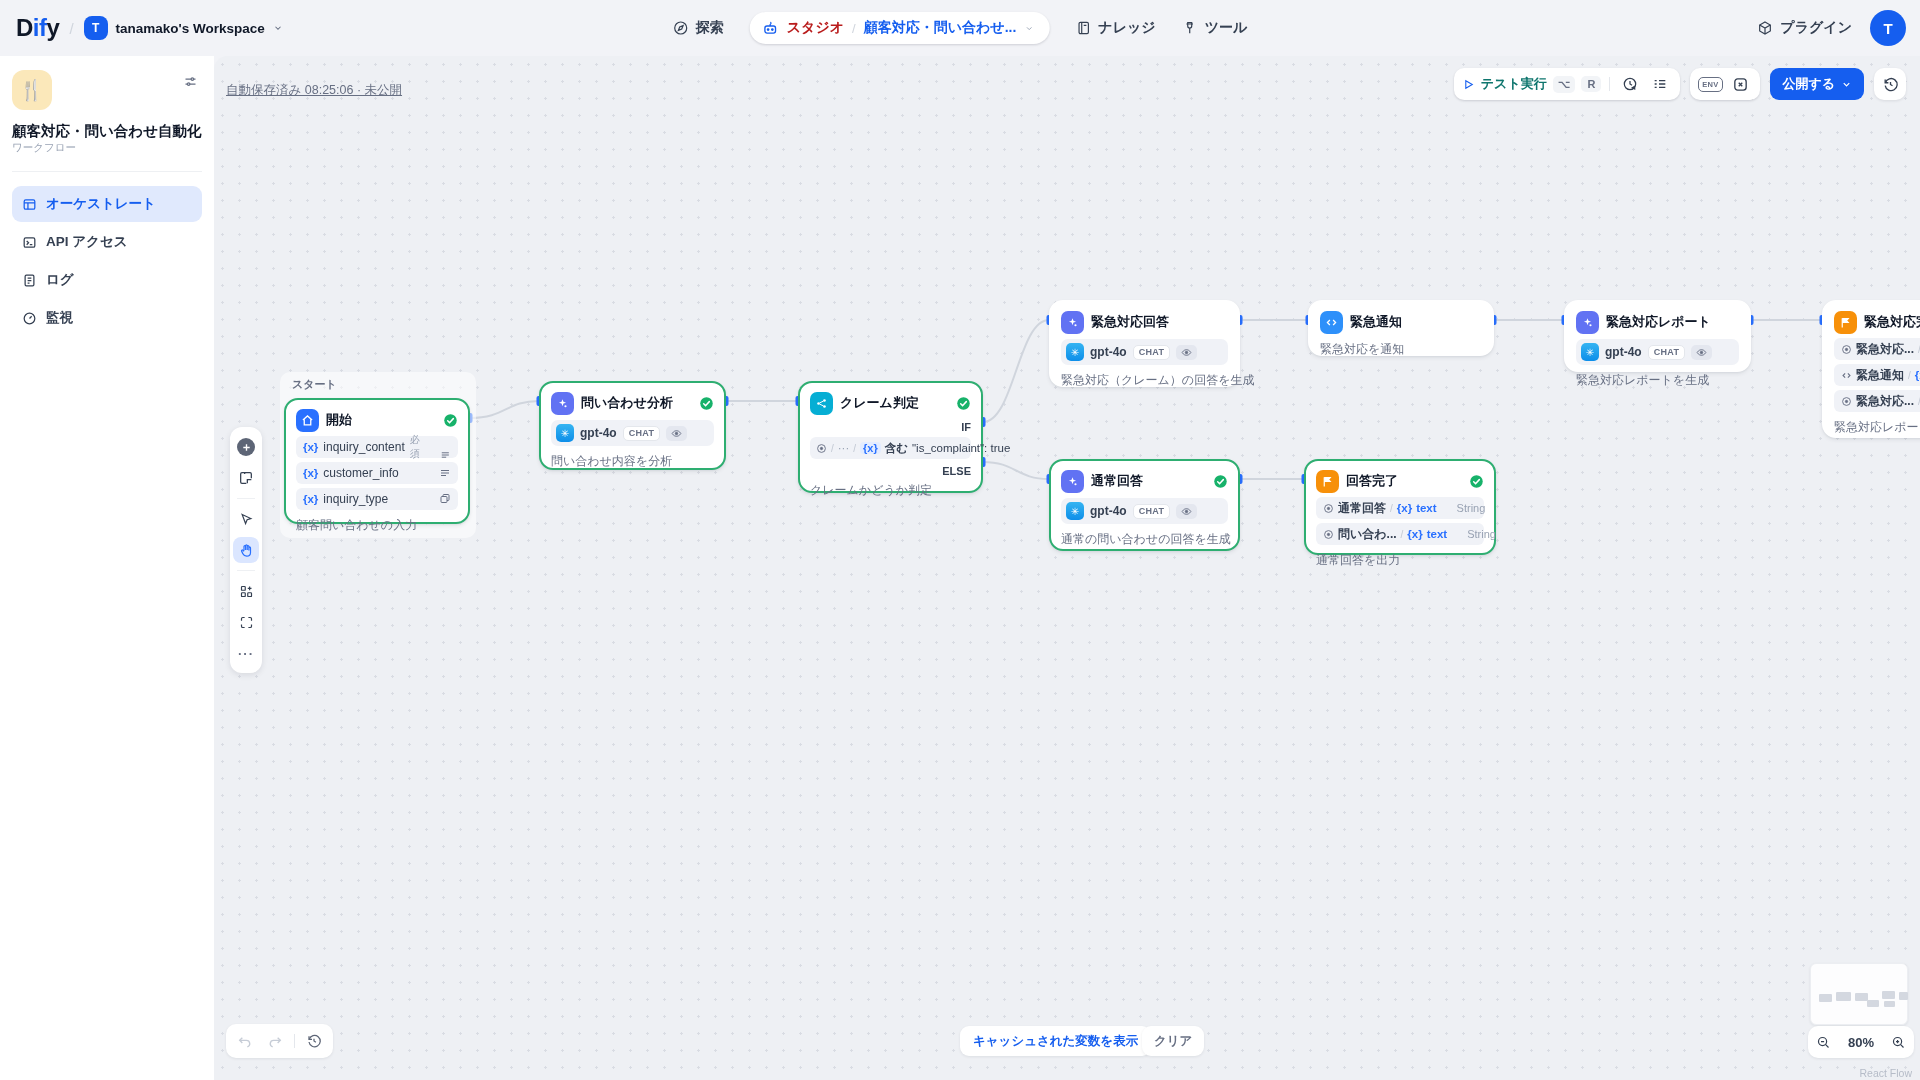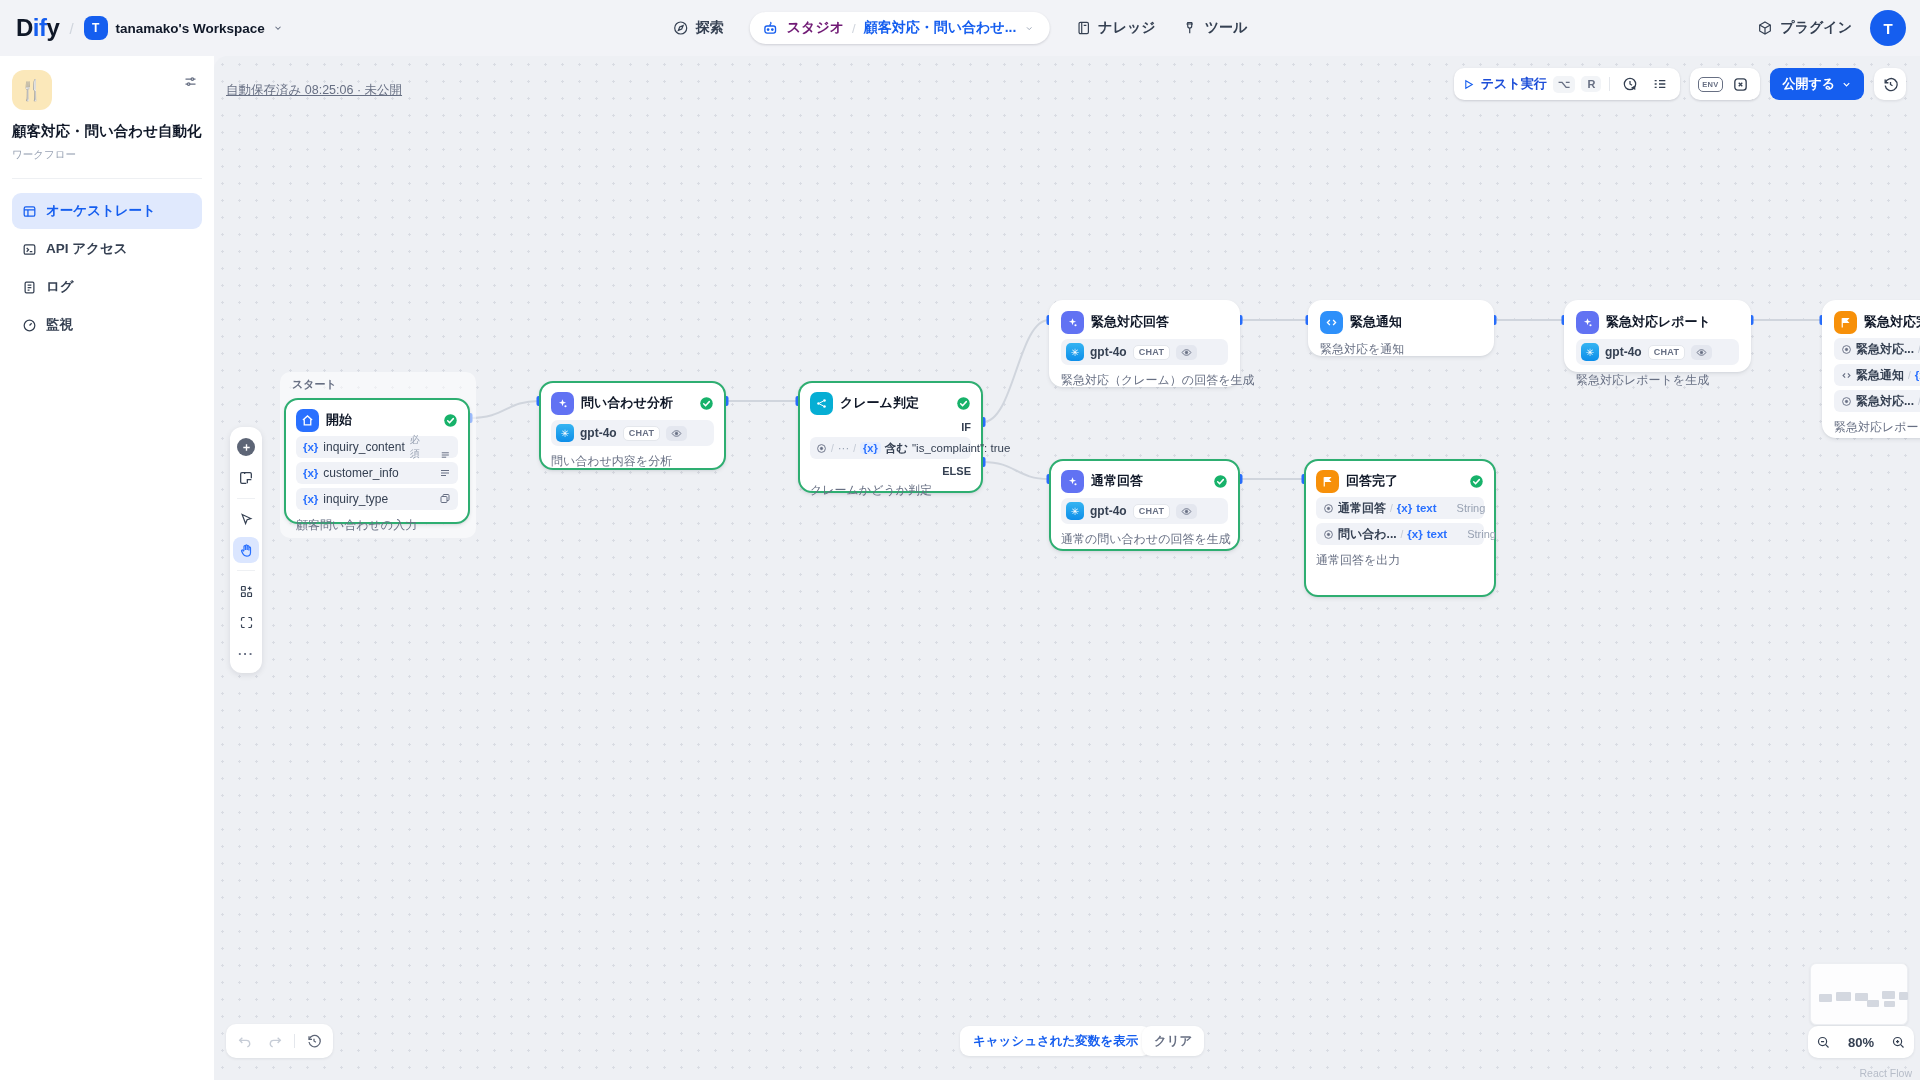--- a/index.html
+++ b/index.html
@@ -12,45 +12,45 @@
   .logo { font-size:24px; font-weight:800; letter-spacing:-0.5px; color:#101828; display:flex; }
   .logo .blue { color:#155eef; }
   .hdr-sep { color:#d0d5dd; font-size:15px; margin:0 10px; }
   .ws-chip { display:flex; align-items:center; gap:8px; cursor:pointer; }
   .ws-avatar { width:24px; height:24px; border-radius:8px; background:#155eef; color:#fff; font-size:12px; font-weight:700; display:flex; align-items:center; justify-content:center; }
   .ws-name { font-size:13.5px; font-weight:600; color:#101828; }
   .chev { color:#676f83; }
   .hdr-center { position:absolute; left:50%; top:0; transform:translateX(-50%); height:56px; display:flex; align-items:center; gap:26px; }
   .nav-item { display:flex; align-items:center; gap:7px; font-size:14px; font-weight:600; color:#354052; cursor:pointer; }
   .studio-pill { display:flex; align-items:center; gap:8px; background:#fff; border-radius:999px; padding:7px 16px 7px 12px; box-shadow:0 1px 3px rgba(16,24,40,.1),0 1px 2px rgba(16,24,40,.06); }
-  .studio-pill .lbl { color:#701a75; font-size:14px; font-weight:700; }
+  .studio-pill .lbl { color:#b91c1c; font-size:14px; font-weight:700; }
   .studio-pill .sep { color:#d0d5dd; font-size:13px; }
   .studio-pill .app { color:#155eef; font-size:14px; font-weight:600; max-width:200px; white-space:nowrap; }
   .hdr-right { position:absolute; right:14px; top:0; height:56px; display:flex; align-items:center; gap:18px; }
   .avatar { width:36px; height:36px; border-radius:50%; background:#155eef; color:#fff; font-size:15px; font-weight:700; display:flex; align-items:center; justify-content:center; cursor:pointer; }
 
   
   .sidebar { position:absolute; left:0; top:56px; width:214px; bottom:0; background:#fff; padding:14px 12px; }
   .sb-top { display:flex; justify-content:space-between; align-items:flex-start; }
   .app-icon { width:40px; height:40px; border-radius:12px; background:#fbe8ba; font-size:20px; display:flex; align-items:center; justify-content:center; }
   .sb-gear { color:#676f83; cursor:pointer; padding:4px; }
   .sb-title { margin-top:12px; font-size:14.5px; font-weight:700; color:#101828; }
-  .sb-sub { margin-top:7px; font-size:10.5px; color:#98a2b3; }
+  .sb-sub { margin-top:0; font-size:10.5px; color:#98a2b3; }
   .sb-div { height:1px; background:#eef0f3; margin:16px 0 14px; }
   .sb-item { display:flex; align-items:center; gap:9px; height:36px; padding:0 10px; border-radius:9px; font-size:13.5px; font-weight:600; color:#354052; cursor:pointer; margin-bottom:2px; }
   .sb-item.active { background:#e0e9fd; color:#155eef; }
 
   
   .canvas { position:absolute; left:214px; top:56px; right:0; bottom:0; border-top-left-radius:14px; overflow:hidden;
             background-color:#eef0f4; background-image:radial-gradient(circle,#d9dce3 1.1px,transparent 1.3px); background-size:17px 17px; }
   .autosave { position:absolute; left:12px; top:26px; font-size:12.5px; color:#676f83;text-decoration:underline; }
 
   .ctl-row { position:absolute; top:12px; right:14px; display:flex; align-items:center; gap:10px; height:32px; }
   .ctl-pill { background:#fff; border-radius:10px; box-shadow:0 1px 3px rgba(16,24,40,.1),0 1px 2px rgba(16,24,40,.06); height:32px; display:flex; align-items:center; padding:0 8px; gap:6px; }
-  .test-lbl { color:#1d4ed8; font-size:13px; font-weight:600; }
+  .test-lbl { color:#0f766e; font-size:13px; font-weight:600; }
   .kbd { background:#f2f4f7; border-radius:5px; color:#676f83; font-size:11px; font-weight:600; padding:2px 5px; min-width:20px; text-align:center; }
   .vdiv { width:1px; height:14px; background:#e4e7ec; margin:0 2px; }
   .ico-btn { width:24px; height:24px; display:flex; align-items:center; justify-content:center; color:#354052; cursor:pointer; border-radius:6px; }
   .env-badge { border:1.5px solid #676f83; border-radius:5px; font-size:7.5px; font-weight:800; color:#676f83; padding:2px 3px; letter-spacing:.3px; }
   .publish-btn { background:#155eef; color:#fff; border:none; height:32px; border-radius:9px; padding:0 12px; font-size:13px; font-weight:700; display:flex; align-items:center; gap:6px; cursor:pointer; font-family:inherit; }
   .restore-btn { width:32px; height:32px; background:#fff; border-radius:10px; box-shadow:0 1px 3px rgba(16,24,40,.1); display:flex; align-items:center; justify-content:center; color:#354052; cursor:pointer; }
 
   
   .tools { position:absolute; left:16px; top:371px; width:32px; background:#fff; border-radius:12px; box-shadow:0 2px 6px rgba(16,24,40,.1); padding:7px 3px; display:flex; flex-direction:column; align-items:center; gap:5px; }
   .tool-btn { width:26px; height:26px; border-radius:8px; display:flex; align-items:center; justify-content:center; color:#354052; cursor:pointer; }
@@ -542,21 +542,21 @@
       <span class="eye-badge">
           <svg width="11" height="11" viewBox="0 0 24 24" fill="none" stroke="currentColor" stroke-width="2">
             <path d="M2.5 12S6 5.8 12 5.8 21.5 12 21.5 12 18 18.2 12 18.2 2.5 12 2.5 12z"></path>
             <circle cx="12" cy="12" r="2.6" fill="currentColor"></circle>
           </svg>
         </span>
     </div>
     <div class="n-desc">通常の問い合わせの回答を生成</div>
   </div>
 
-  <div class="node sel" style="left:1090px;top:403px;width:192px;height:138px;">
+  <div class="node sel" style="left:1090px;top:403px;width:192px;height:96px;">
     <div class="n-head">
       <div class="n-ico bg-orange">
         <svg width="13" height="13" viewBox="0 0 24 24" fill="none" stroke="#fff" stroke-width="2.2">
             <path d="M6 21V4"></path>
             <path d="M6 5h11l-3 3.5 3 3.5H6" fill="#fff"></path>
           </svg>
       </div>
       <span class="n-title">回答完了</span>
       <svg width="15" height="15" viewBox="0 0 24 24">
           <circle cx="12" cy="12" r="10" fill="#17b26a"></circle>

